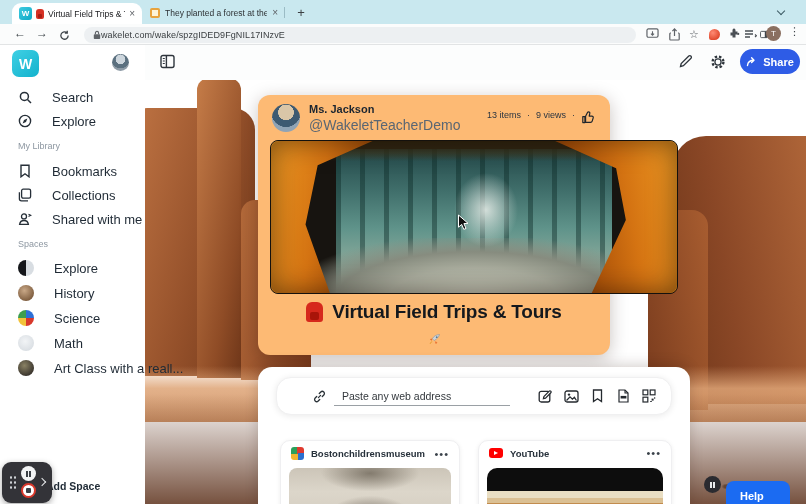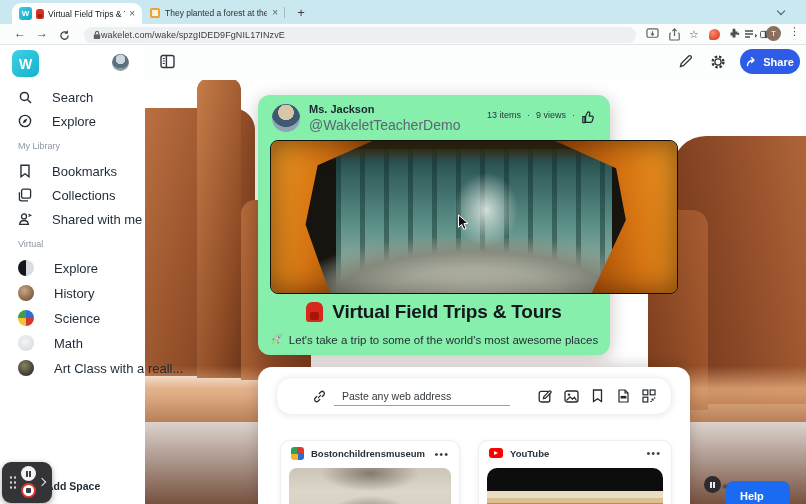--- a/index.html
+++ b/index.html
@@ -99,21 +99,21 @@
     background:linear-gradient(to bottom, rgba(222,164,118,0), rgba(222,164,118,.85) 40%, rgba(205,140,92,.9)); }
   .fg-shadow { left:0; right:0; bottom:0; height:110px;
     background:linear-gradient(to top, rgba(84,38,15,.8), rgba(84,38,15,0)); }
   .scrub { left:0; right:0; bottom:0; height:70px; opacity:.5;
     background:radial-gradient(6px 4px at 20% 60%, #3c1d0c 30%, transparent 60%),
                radial-gradient(8px 5px at 45% 80%, #3c1d0c 30%, transparent 60%),
                radial-gradient(7px 4px at 70% 50%, #3c1d0c 30%, transparent 60%),
                radial-gradient(9px 5px at 88% 75%, #3c1d0c 30%, transparent 60%); }
 
   
-  .col-card { position:absolute; left:258px; top:95px; width:352px; height:260px; background:#86efac; border-radius:12px;
+  .col-card { position:absolute; left:258px; top:95px; width:352px; height:260px; background:#fdba74; border-radius:12px;
     box-shadow:0 4px 18px rgba(40,15,5,.25); z-index:5; }
   .col-head { position:absolute; left:0; top:0; right:0; height:45px; display:flex; align-items:center; padding:0 14px; gap:9px; }
   .author-avatar { width:28px; height:28px; border-radius:50%; flex:none;
     background:radial-gradient(circle at 50% 30%, #d9c6a8 0 32%, #3d5a72 33% 60%, #8fa3b5 61%); }
   .author-name { font-size:11px; font-weight:bold; color:#1b2530; line-height:1.35; }
   .author-handle { font-size:14px; color:#5a6673; }
   .col-stats { margin-left:auto; display:flex; align-items:flex-start; gap:6px; font-size:9px; color:#2b3540; }
   .like-ic { width:15px; height:15px; }
 
   .cover { position:absolute; left:12px; top:45px; width:408px; height:154px; border-radius:8px; overflow:hidden;
@@ -345,21 +345,21 @@
       <span class="sb-ic">
           <svg width="14" height="14" viewBox="0 0 14 14">
             <circle cx="6" cy="4.4" r="2.5" fill="none" stroke="#262f38" stroke-width="1.3"></circle>
             <path d="M1.6 12.4c.4-2.6 2.2-3.9 4.4-3.9s4 1.3 4.4 3.9z" fill="none" stroke="#262f38" stroke-width="1.3"></path>
             <path d="M10.5 2.2l2.3 1.1-2.3 1.1" fill="none" stroke="#262f38" stroke-width="1.1"></path>
           </svg>
         </span>
       <span class="lbl">Shared with me</span>
     </div>
 
-    <div class="sb-head" style="top:194px">Virtual</div>
+    <div class="sb-head" style="top:194px">Spaces</div>
 
     <div class="sb-row" style="top:214px">
       <span class="space-dot sp-english"></span>
       <span class="lbl">Explore</span>
     </div>
     <div class="sb-row" style="top:239px">
       <span class="space-dot sp-history"></span>
       <span class="lbl">History</span>
     </div>
     <div class="sb-row" style="top:264px">
@@ -424,21 +424,20 @@
         </span>
       <span class="col-title">Virtual Field Trips &amp; Tours</span>
     </div>
     <div class="col-sub-row">
       <svg class="rocket" viewBox="0 0 13 13">
           <path d="M11.5 1.5c-3.2.2-5.6 1.6-7.2 4.2l1.9 1.9c2.6-1.6 4.9-4 5.3-6.1z" fill="#cdd4da" stroke="#8a949c" stroke-width=".6"></path>
           <path d="M4.3 5.7 2.2 6.4l1.6 1M7.2 8.6l.8 2.1 1-1.6" fill="#e66a2a" stroke="#e66a2a" stroke-width=".5"></path>
           <path d="M2.2 10.8c.2-1.2.8-1.8 2-2" fill="none" stroke="#e6a02a" stroke-width="1"></path>
           <circle cx="8.7" cy="4.2" r=".9" fill="#5a7a92"></circle>
         </svg>
-      <span class="col-subtitle">Let's take a trip to some of the world's most awesome places</span>
     </div>
   </div>
 
   <div class="feed">
     <div class="composer">
       <svg class="link-ic" width="13" height="13" viewBox="0 0 13 13">
           <path d="M5.4 7.6 7.6 5.4" stroke="#2a3238" stroke-width="1.3" stroke-linecap="round"></path>
           <path d="M6.3 3.5 7.8 2a2.1 2.1 0 0 1 3 3L9.3 6.5M6.7 9.5 5.2 11a2.1 2.1 0 0 1-3-3l1.5-1.5" fill="none" stroke="#2a3238" stroke-width="1.3" stroke-linecap="round"></path>
         </svg>
       <input class="paste-input" placeholder="Paste any web address" style="">

